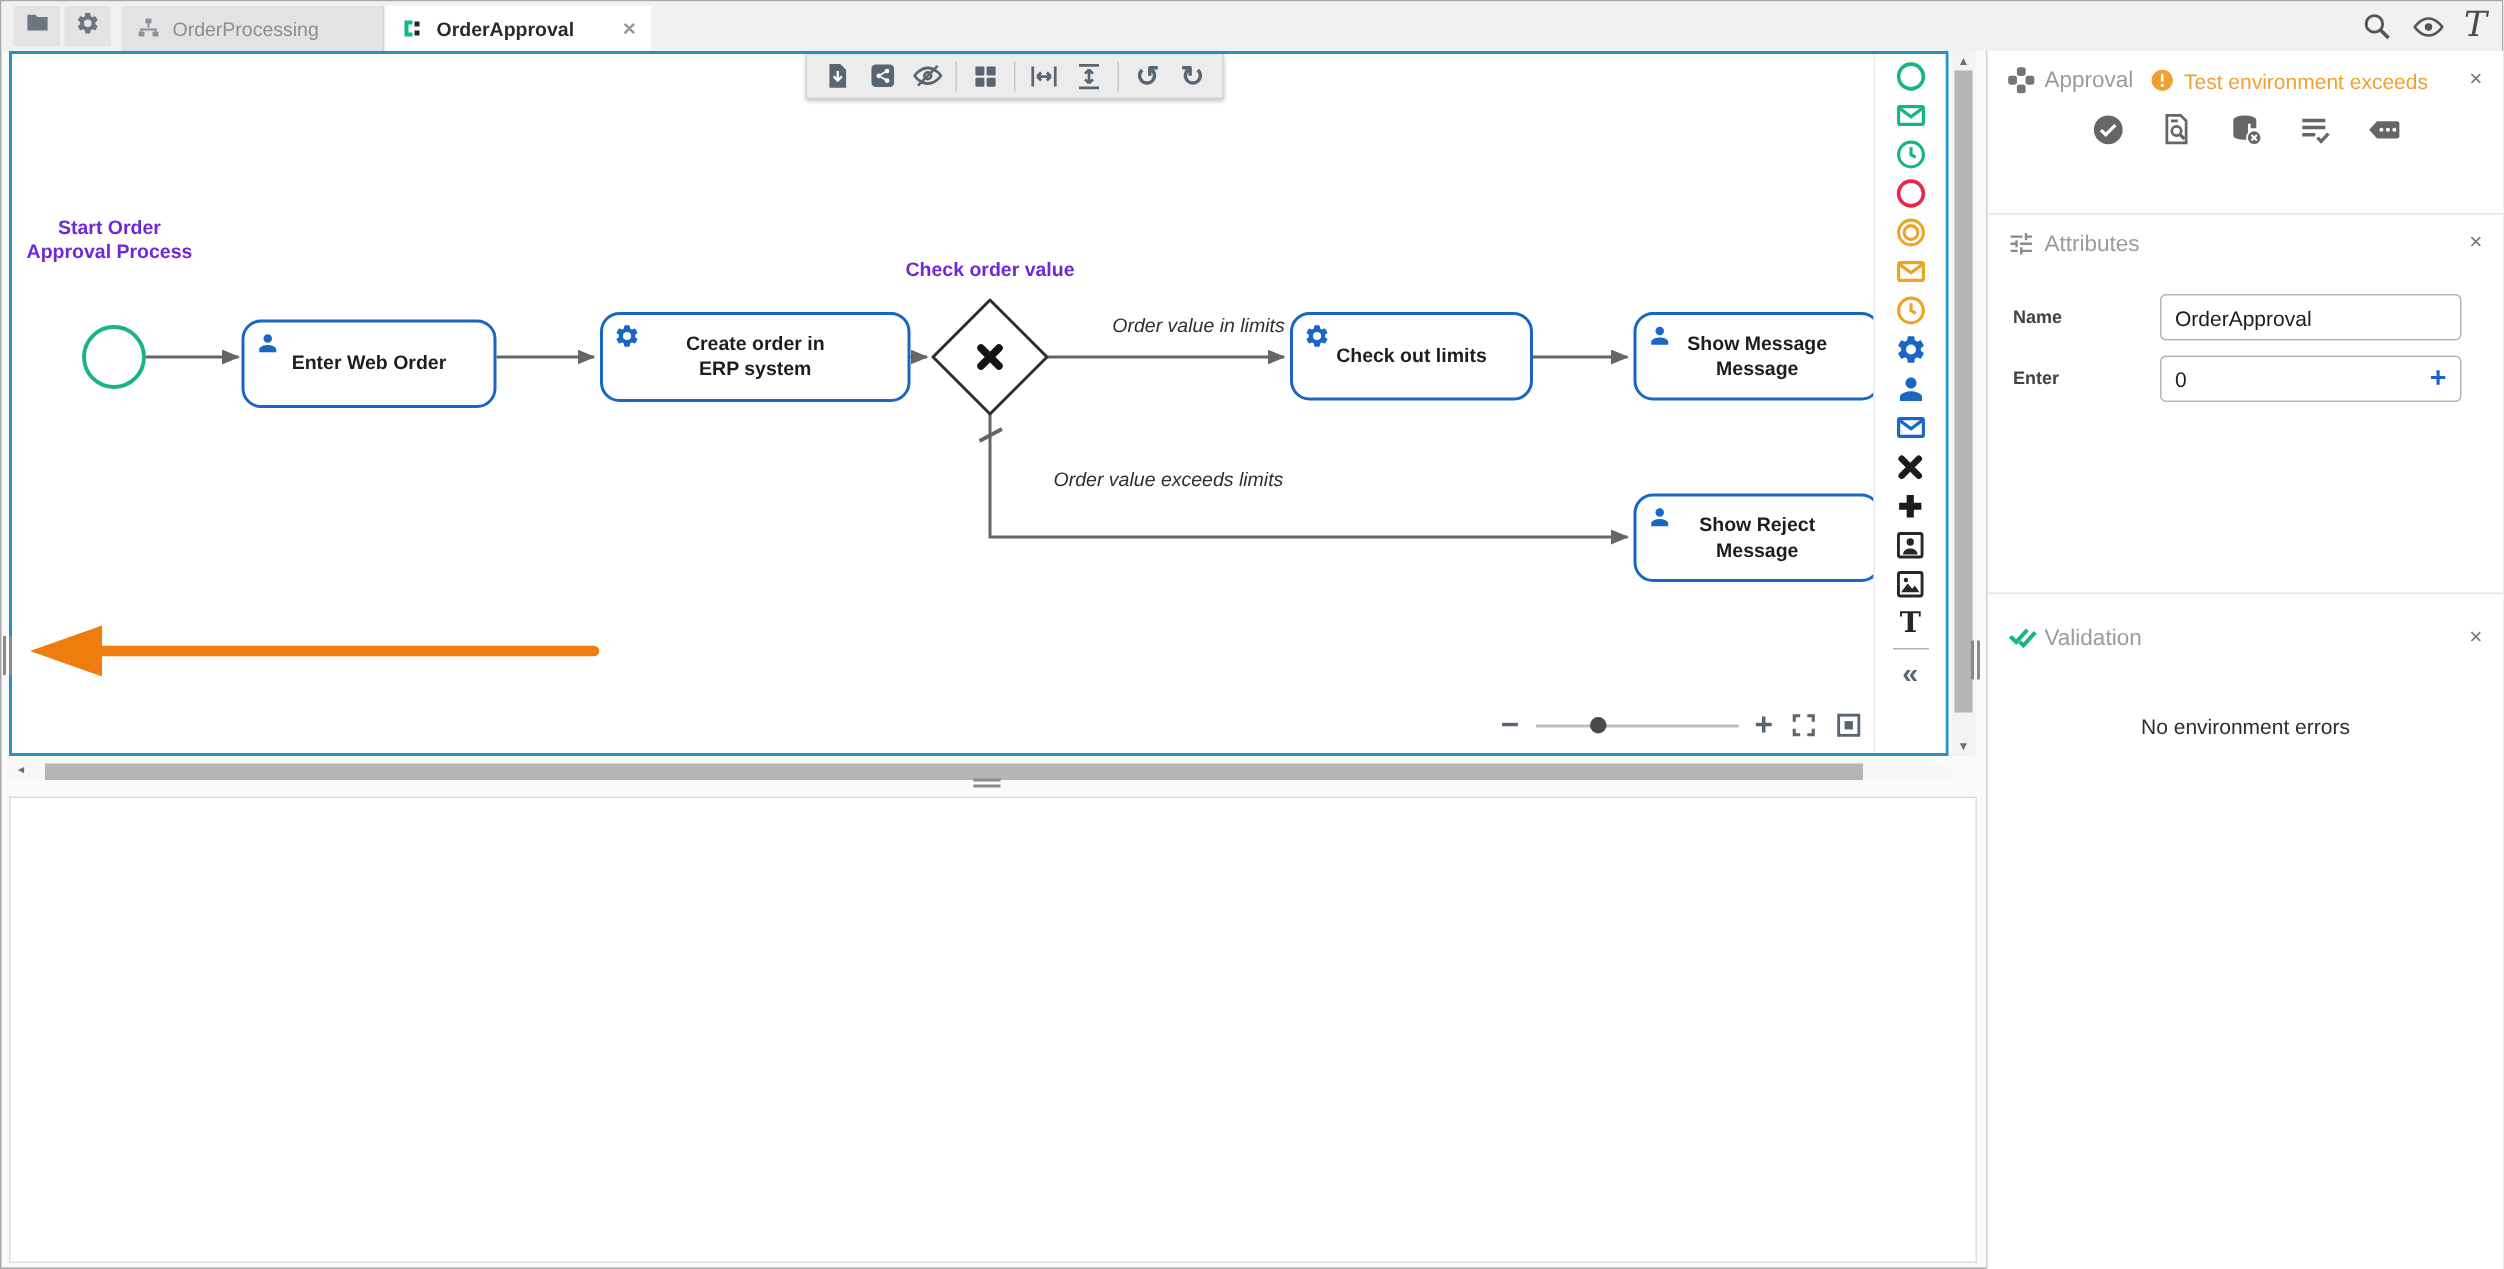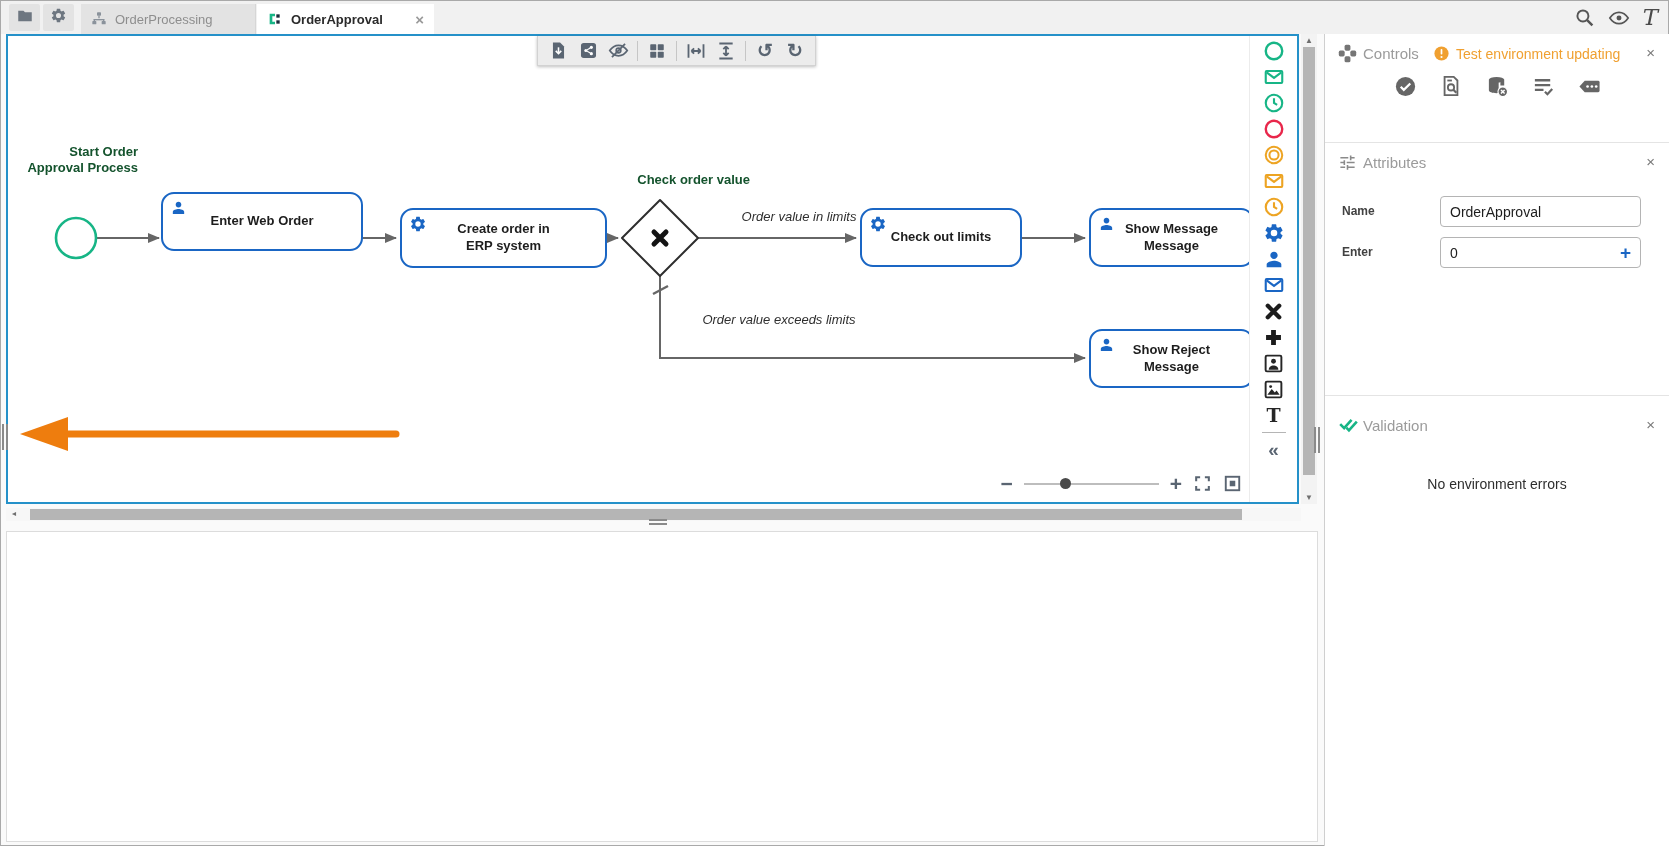--- a/index.html
+++ b/index.html
@@ -22,22 +22,22 @@
                   align-items:center; gap:13px; }
   .logo-t { font-family:"DejaVu Serif", serif; font-style:italic; font-size:23px;
             color:#4a4a4a; line-height:1; }
 
   
   .canvas { position:absolute; left:5px; top:33px; width:1293px; height:470px;
             background:#fff; border:2px solid #2591c9; }
   .diagram-svg { position:absolute; left:0; top:0; }
   .edge { stroke:#666; stroke-width:2; fill:none; marker-end:url(#arr); }
 
-  .bpmn-label { position:absolute; font-weight:bold; font-size:13px; color:#14532d;
-                text-align:right; white-space:pre-line; line-height:1.25; }
+  .bpmn-label { position:absolute; font-weight:bold; font-size:13px; color:#6d28d9;
+                text-align:center; white-space:pre-line; line-height:1.25; }
   .edge-label { position:absolute; font-style:italic; font-size:13px; color:#2f2f2f;
                 text-align:center; width:180px; }
   .task { position:absolute; background:#fff; border:2px solid #1a66c4; border-radius:13px;
           display:flex; align-items:center; justify-content:center; font-weight:bold;
           font-size:13px; color:#1d1d1d; text-align:center; white-space:pre-line;
           line-height:1.3; cursor:pointer; }
   .task .node-ico { position:absolute; top:5px; left:7px; display:flex; }
 
   
   .cv-toolbar { position:absolute; left:529px; top:0; height:30px; background:#ececec;
@@ -230,21 +230,21 @@
       </span>
       <span class="sep"></span>
       <span class="tbi">↺</span>
       <span class="tbi">↻</span>
     </div>
 
     <div class="bpmn-label" style="left:0;top:108px;width:130px">Start Order
 Approval Process</div>
     <div class="bpmn-label" style="left:562px;top:136px;width:180px">Check order value</div>
 
-    <div class="task" style="left:153px;top:156px;width:202px;height:59px">
+    <div class="task" style="left:153px;top:177px;width:170px;height:59px">
       <span class="node-ico">
         <svg width="17" height="17" viewBox="0 0 24 24">
             <path fill="#1a66c4" d="M12 12c2.21 0 4-1.79 4-4s-1.79-4-4-4-4 1.79-4 4 1.79 4 4 4zm0 2c-2.67 0-8 1.34-8 4v3h16v-3c0-2.66-5.33-4-8-4z"></path>
           </svg>
       </span>
       <span>Enter Web Order</span>
     </div>
 
     <div class="task" style="left:392px;top:172px;width:207px;height:60px">
       <span class="node-ico">
@@ -421,29 +421,29 @@
   <div class="rpanel">
 
     <span class="sec-icon" style="top:10px">
       <svg width="19" height="19" viewBox="0 0 24 24" fill="#757575">
           <rect x="8.3" y="1" width="7.4" height="7.4" rx="2"></rect>
           <rect x="1" y="8.3" width="7.4" height="7.4" rx="2"></rect>
           <rect x="15.6" y="8.3" width="7.4" height="7.4" rx="2"></rect>
           <rect x="8.3" y="15.6" width="7.4" height="7.4" rx="2"></rect>
         </svg>
     </span>
-    <span class="sec-title" style="left:38px;top:11px">Controls</span>
+    <span class="sec-title" style="left:38px;top:11px">Approval</span>
     <span class="sec-icon" style="left:108px;top:11px">
       <svg width="17" height="17" viewBox="0 0 24 24">
           <circle cx="12" cy="12" r="10" fill="#f0a030"></circle>
           <rect x="10.8" y="5.8" width="2.4" height="7.6" rx="1" fill="#fff"></rect>
           <circle cx="12" cy="16.9" r="1.5" fill="#fff"></circle>
         </svg>
     </span>
-    <span class="warn-txt" style="left:131px;top:12px">Test environment updating</span>
+    <span class="warn-txt" style="left:131px;top:12px">Test environment exceeds</span>
     <span class="sec-close" style="top:10px">×</span>
 
     <div class="ctl-row">
       <span class="ctl-btn">
         <svg width="23" height="23" viewBox="0 0 24 24">
             <circle cx="12" cy="12" r="10" fill="#666"></circle>
             <path d="M7 12.3l3.2 3.2L17 8.8" fill="none" stroke="#fff" stroke-width="2.3"></path>
           </svg>
       </span>
       <span class="ctl-btn">

